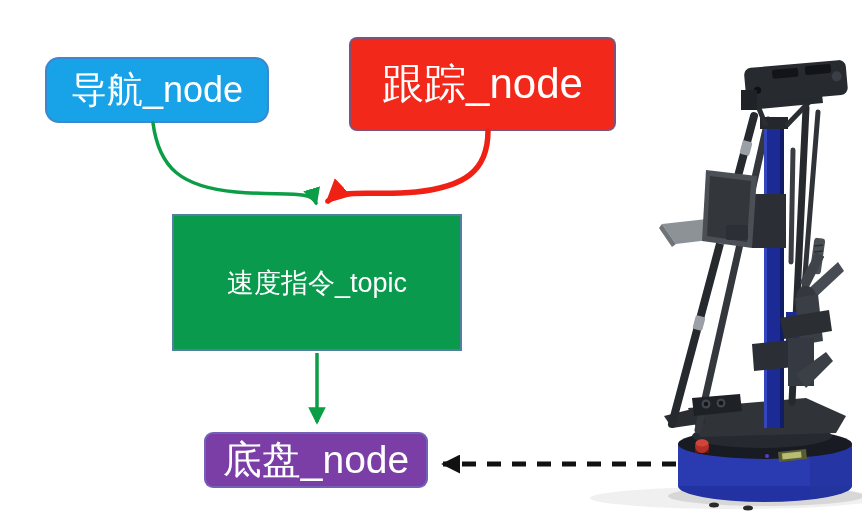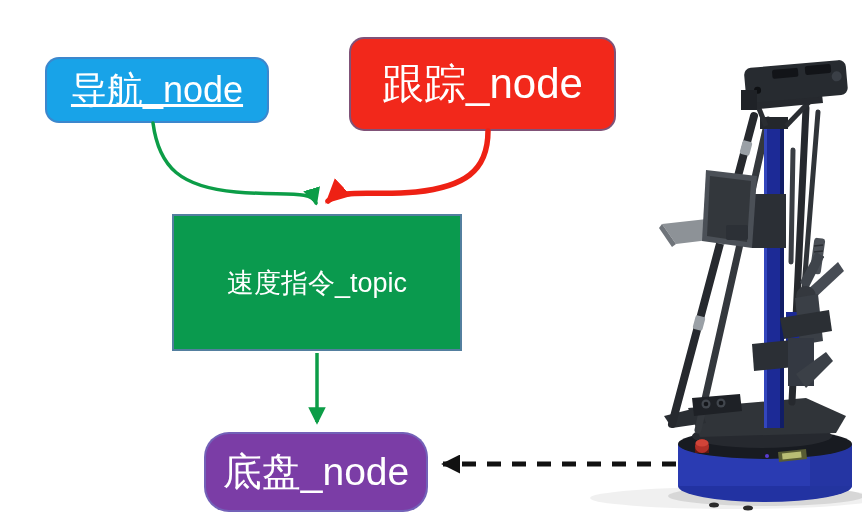--- a/index.html
+++ b/index.html
@@ -9,39 +9,39 @@
   }
   .node{
     position:absolute;display:flex;align-items:center;justify-content:center;
     color:#fff;box-sizing:border-box;text-align:center;white-space:nowrap;
   }
   .node-nav{
     left:45px;top:57px;width:224px;height:66px;border-radius:14px;
     border:2px solid rgba(80,120,190,.65);font-size:36px;
   }
   .node-track{
-    left:349px;top:37px;width:267px;height:94px;border-radius:15px;
+    left:349px;top:37px;width:267px;height:94px;border-radius:8px;
     border:2px solid rgba(80,100,160,.7);font-size:42px;
   }
   .node-topic{
     left:172px;top:214px;width:290px;height:137px;border-radius:0;
     border:2px solid rgba(91,124,168,.9);font-size:27px;
   }
   .node-chassis{
-    left:204px;top:432px;width:224px;height:80px;border-radius:25px;
+    left:204px;top:432px;width:224px;height:56px;border-radius:9px;
     border:2px solid rgba(110,127,198,.55);font-size:39px;
   }
   svg.overlay{position:absolute;left:0;top:0;width:862px;height:513px;pointer-events:none;}
 </style>
 </head>
 <body>
 
 <div id="stage">
 
-  <div class="node node-nav" style="background: rgb(24, 163, 232); text-decoration: underline;">
+  <div class="node node-nav" style="background: rgb(24, 163, 232);">
     <span>导航_node</span>
   </div>
 
   <div class="node node-track" style="background: rgb(242, 40, 27);">
     <span>跟踪_node</span>
   </div>
 
   <div class="node node-topic" style="background: rgb(10, 154, 78);">
     <span>速度指令_topic</span>
   </div>

